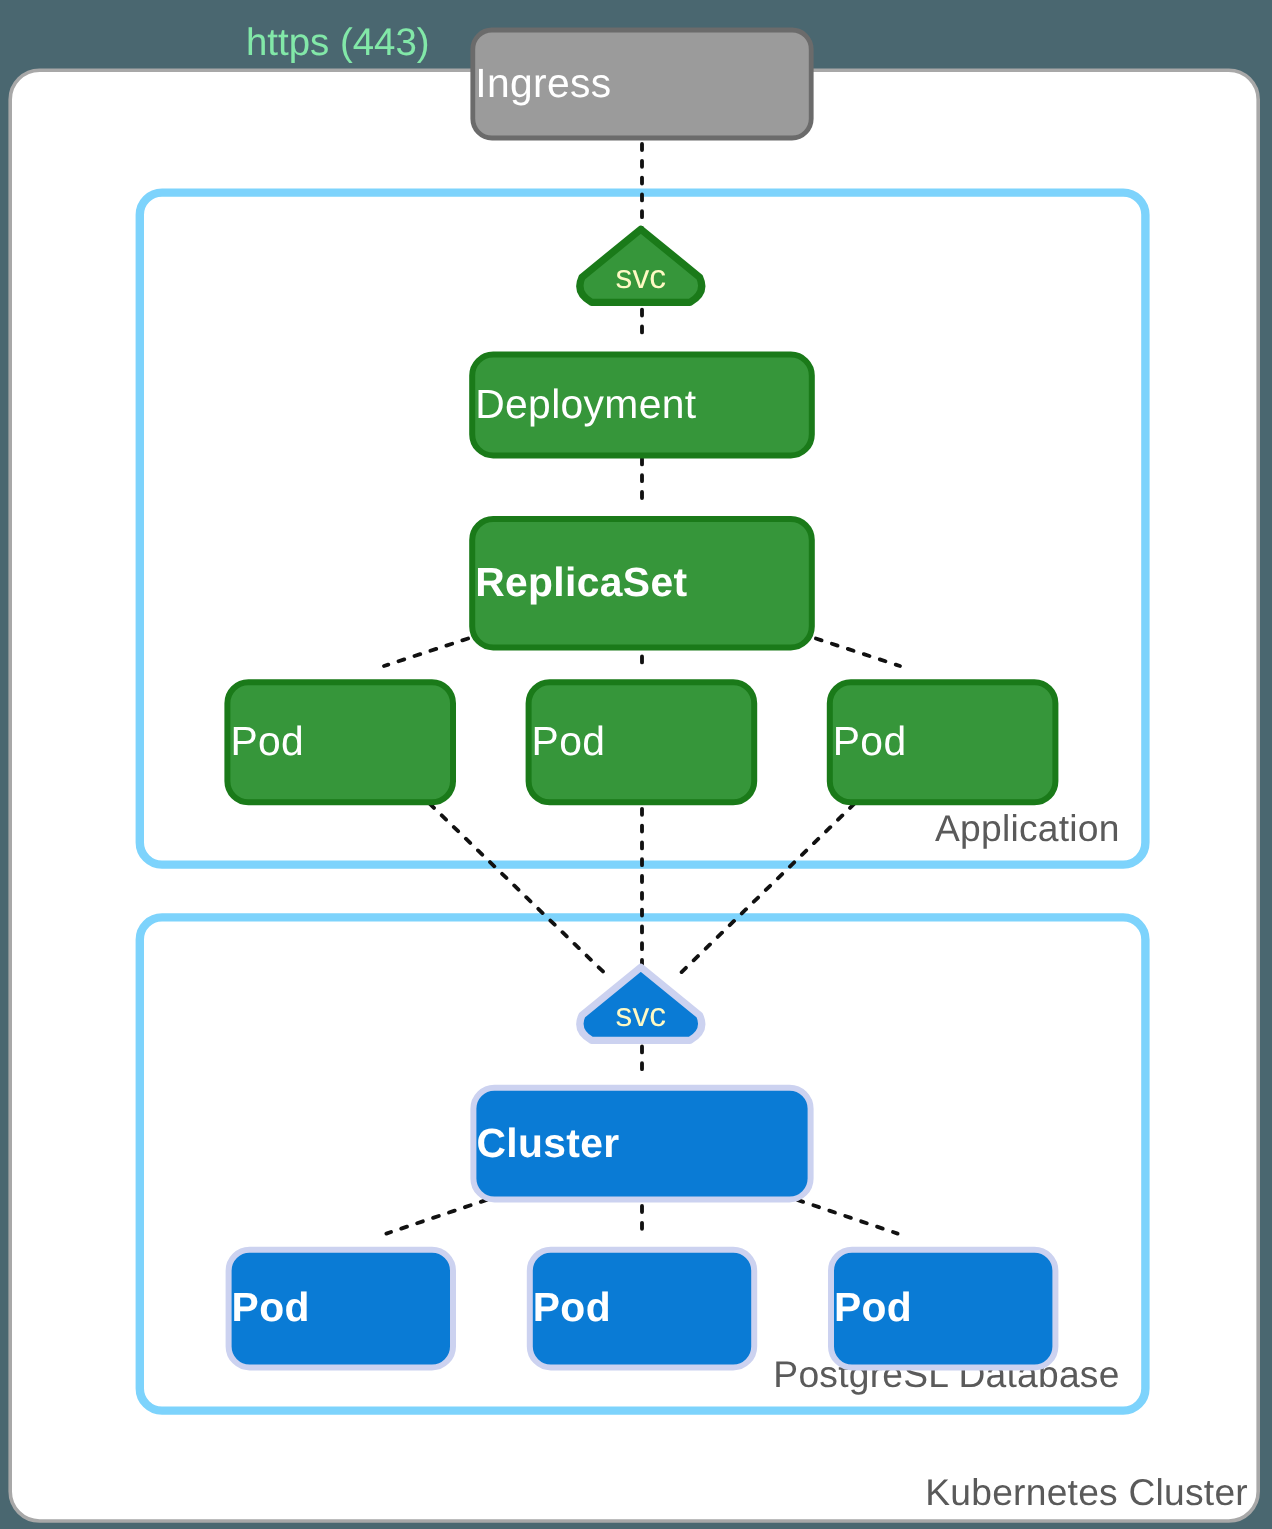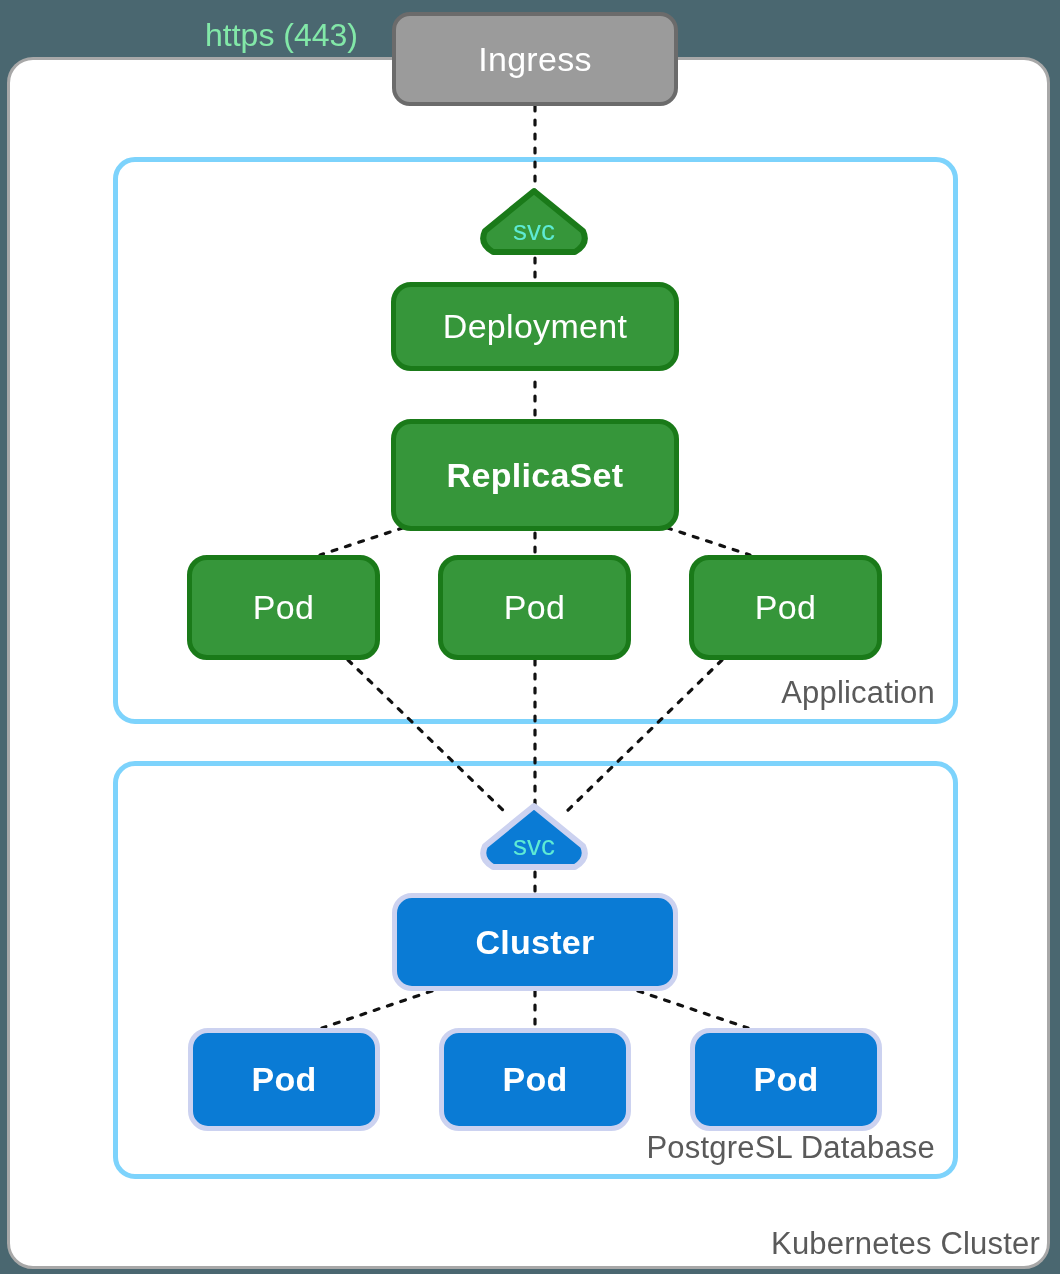--- a/index.html
+++ b/index.html
@@ -30,21 +30,21 @@
     height: 1212px;
     background: #ffffff;
     border: 3px solid #a8a8a8;
     border-radius: 26px;
     box-sizing: border-box;
   }
 
   .group-box {
     position: absolute;
     background: transparent;
-    border: 5px solid #7dd3fc;
+    border: 7px solid #7dd3fc;
     border-radius: 22px;
     box-sizing: border-box;
   }
   .group-app {
     left: 113px;
     top: 157px;
     width: 845px;
     height: 567px;
   }
   .group-db {
@@ -82,24 +82,24 @@
     height: 1274px;
     pointer-events: none;
   }
 
   
   .node {
     position: absolute;
     box-sizing: border-box;
     display: flex;
     align-items: center;
-    justify-content: center;
     color: #ffffff;
     font-size: 34px;
     letter-spacing: 0.3px;
+    margin-top: 11px;
   }
 
   .node-ingress {
     left: 392px;
     top: 12px;
     width: 286px;
     height: 94px;
     background: #9b9b9b;
     border: 4px solid #6b6b6b;
     border-radius: 18px;
@@ -157,21 +157,21 @@
     position: absolute;
     left: 0;
     top: 0;
     width: 110px;
     height: 72px;
     display: flex;
     align-items: center;
     justify-content: center;
     padding-top: 14px;
     box-sizing: border-box;
-    color: #5eead4;
+    color: #fef9c3;
     font-size: 28px;
   }
 
   
   .edge-label {
     position: absolute;
     left: 205px;
     top: 17px;
     font-size: 32px;
     color: #86efac;

